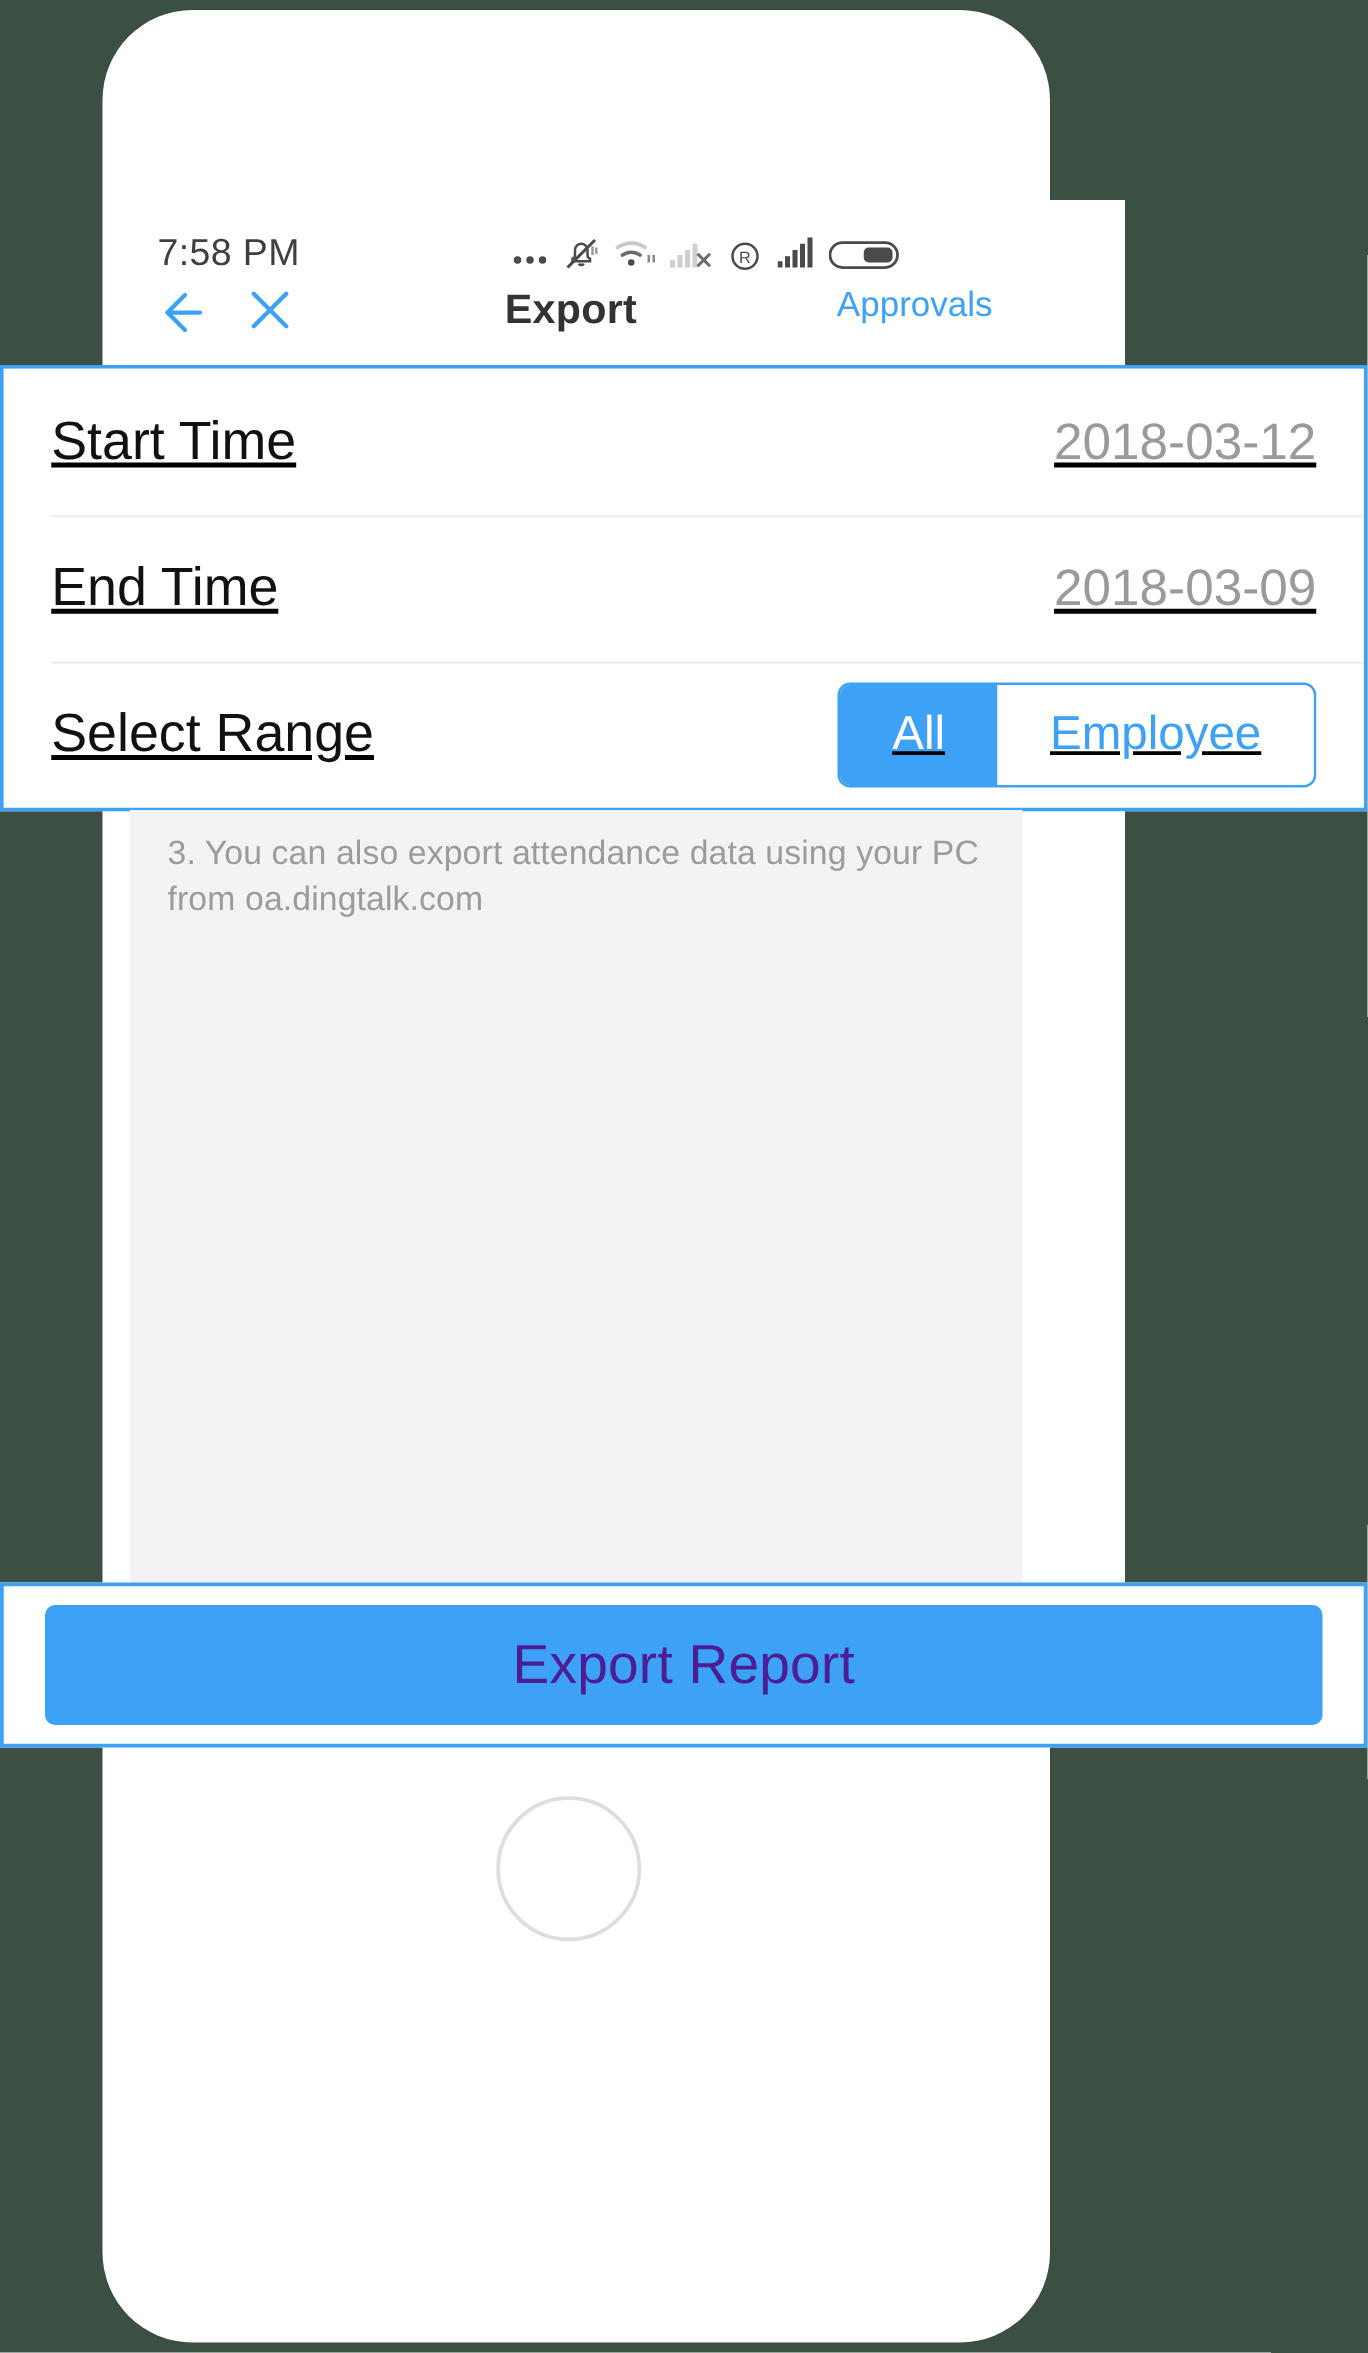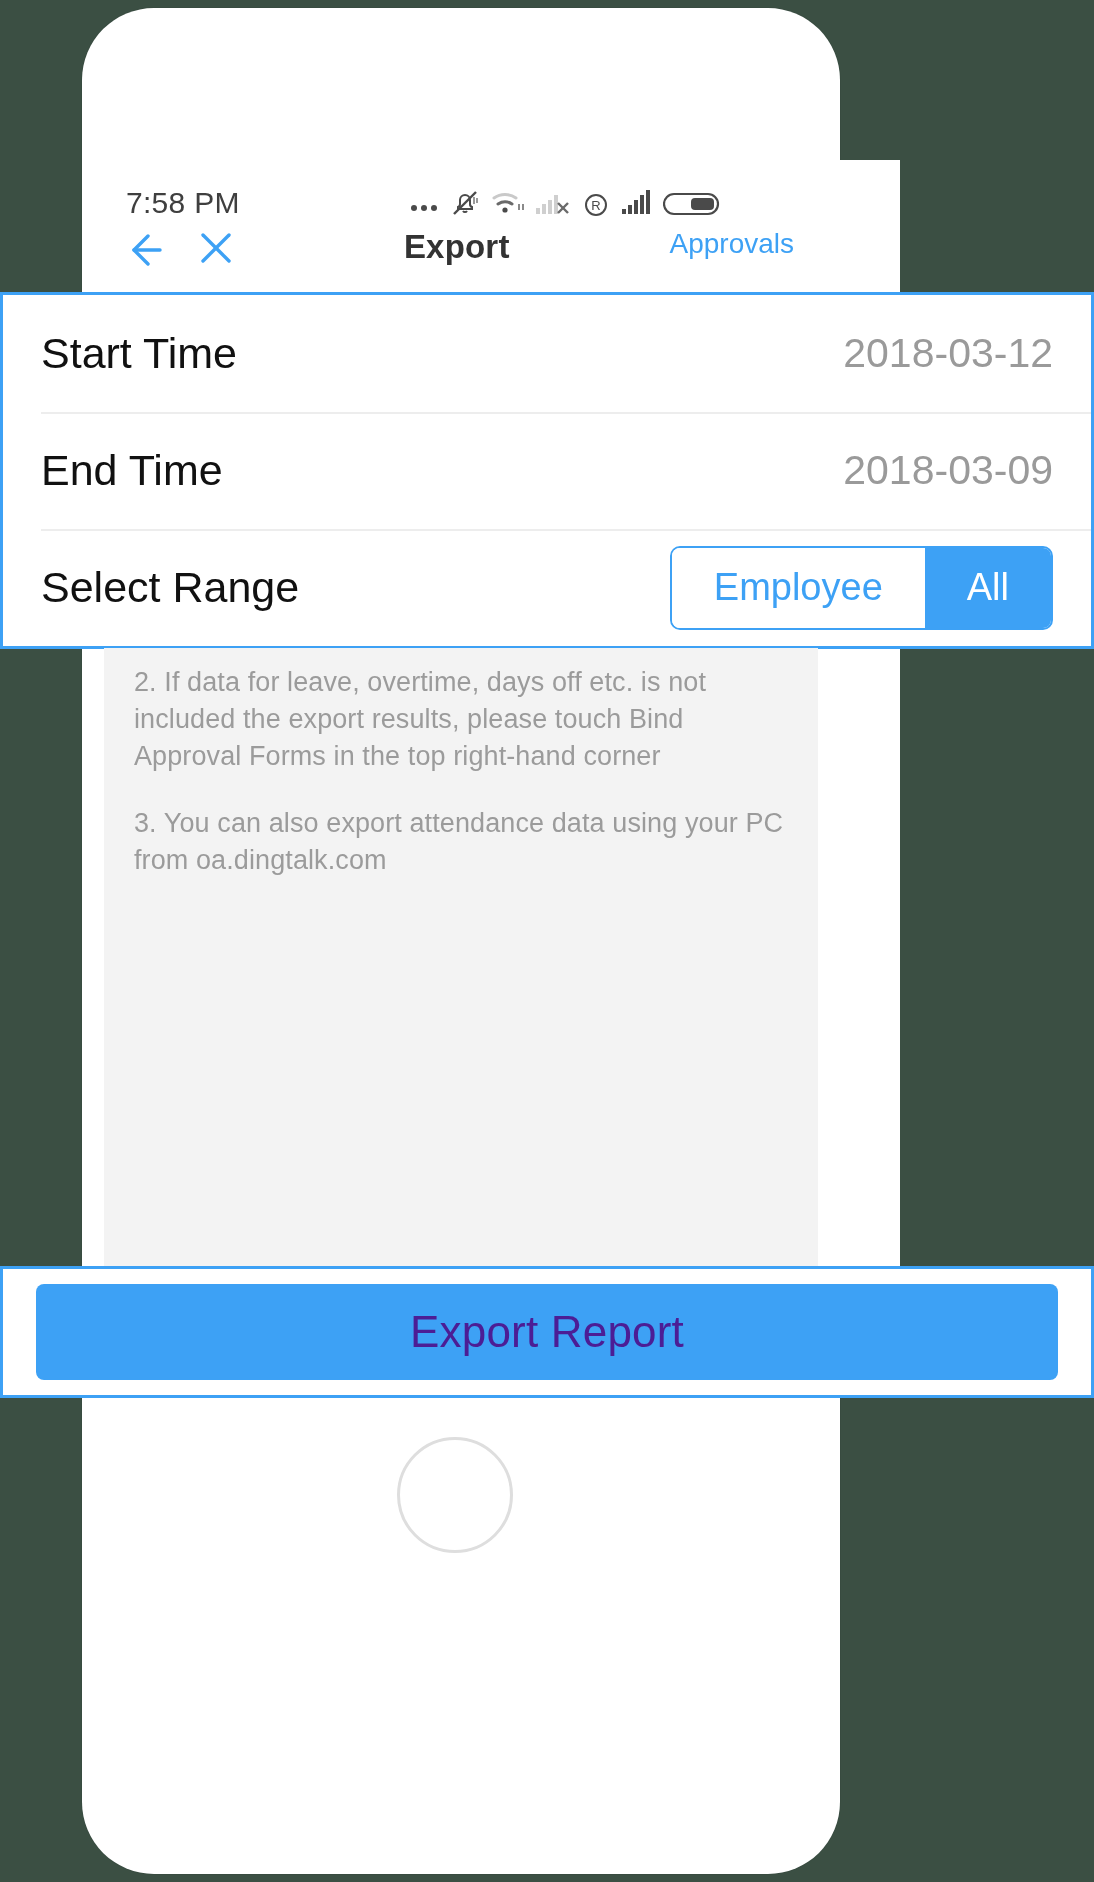--- a/index.html
+++ b/index.html
@@ -67,20 +67,21 @@
   }
 
   
   #form-panel{
     position:absolute;
     left:0; top:292px;
     width:1094px;
     box-sizing:border-box;
     background:#ffffff;
     border:3px solid #3da1f5;
+    text-decoration:underline;
   }
   .row{
     position:relative;
     height:117px;
     display:flex;align-items:center;
     padding:0 38px;
     box-sizing:border-box;
     background:#fff;
   }
   .row + .row::before{
@@ -248,29 +249,28 @@
   </div>
 
   <div class="row">
     <span class="row-label">End Time</span>
     <span class="row-value">2018-03-09</span>
   </div>
 
   <div class="row">
     <span class="row-label">Select Range</span>
     <span class="segmented">
+      <span class="seg active">All</span>
       <span class="seg inactive">Employee</span>
-      <span class="seg active">All</span>
     </span>
   </div>
 
 </div>
 
 <div id="content">
-  <p class="tip">2. If data for leave, overtime, days off etc. is not included the export results, please touch Bind Approval Forms in the top right-hand corner</p>
   <p class="tip">3. You can also export attendance data using your PC from oa.dingtalk.com</p>
 </div>
 
 <div id="cta-panel">
   <button id="cta-btn">Export Report</button>
 </div>
 
 <div id="home-btn"></div>
 
 </body></html>

